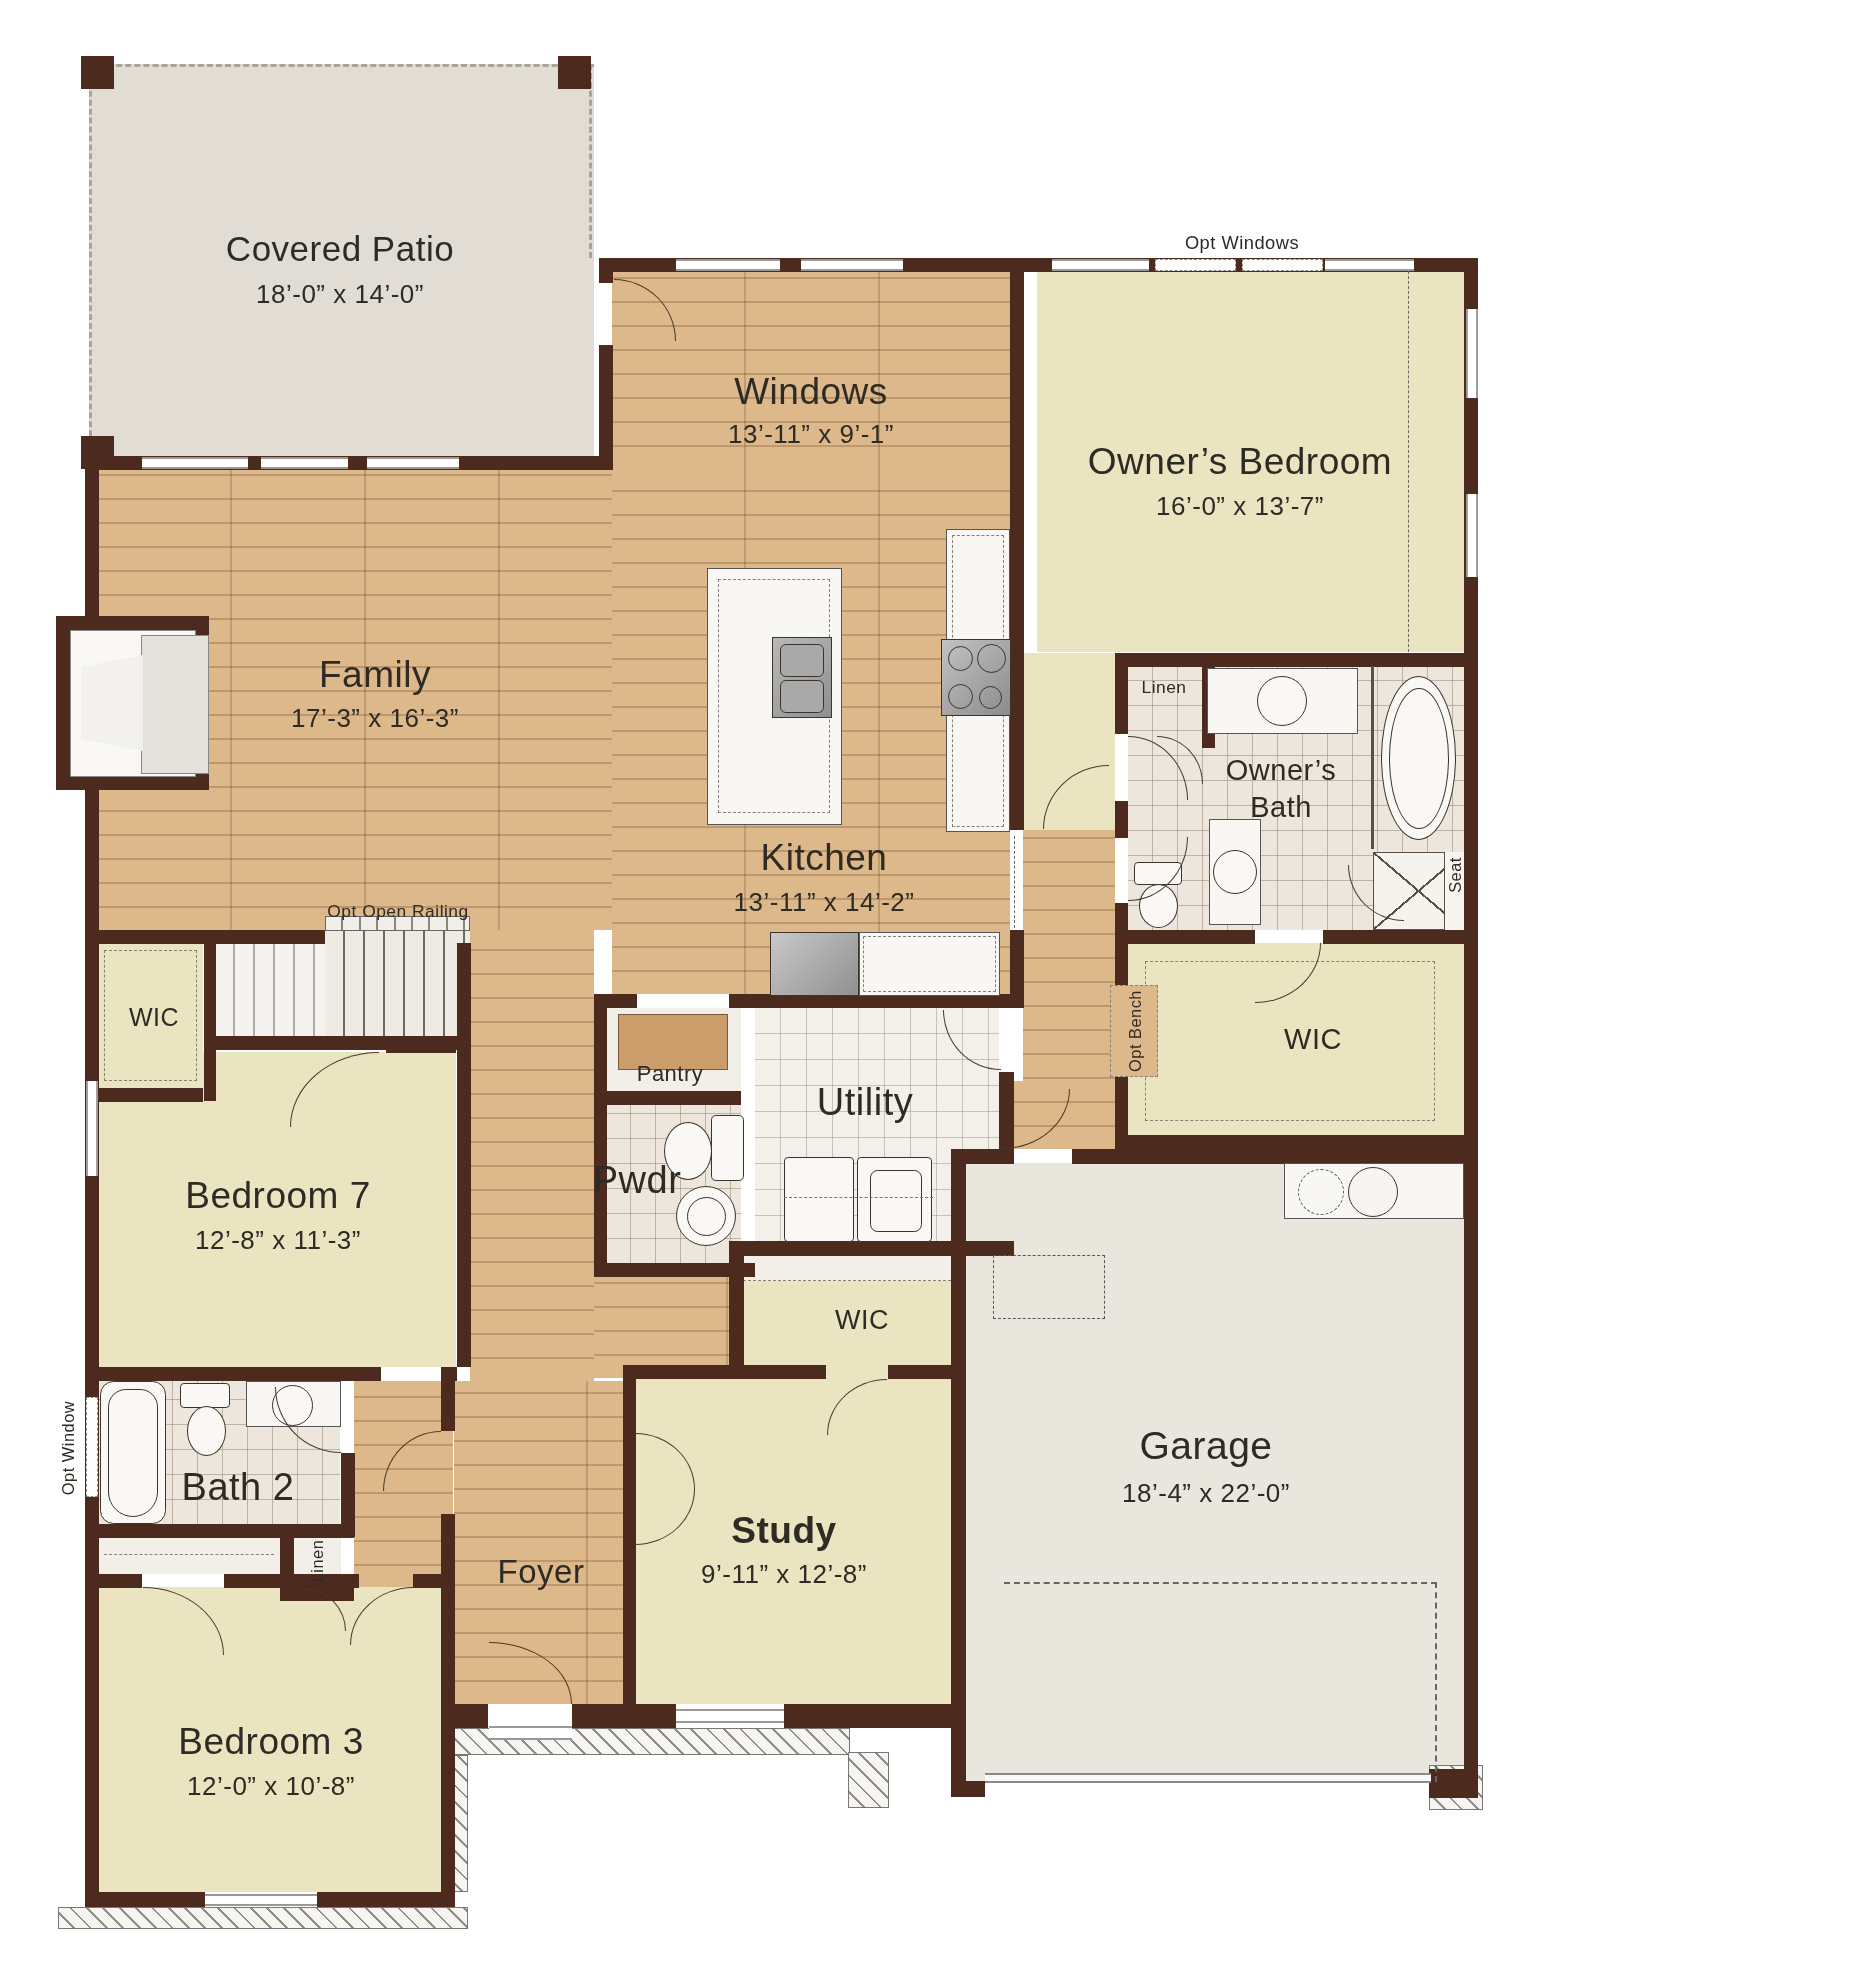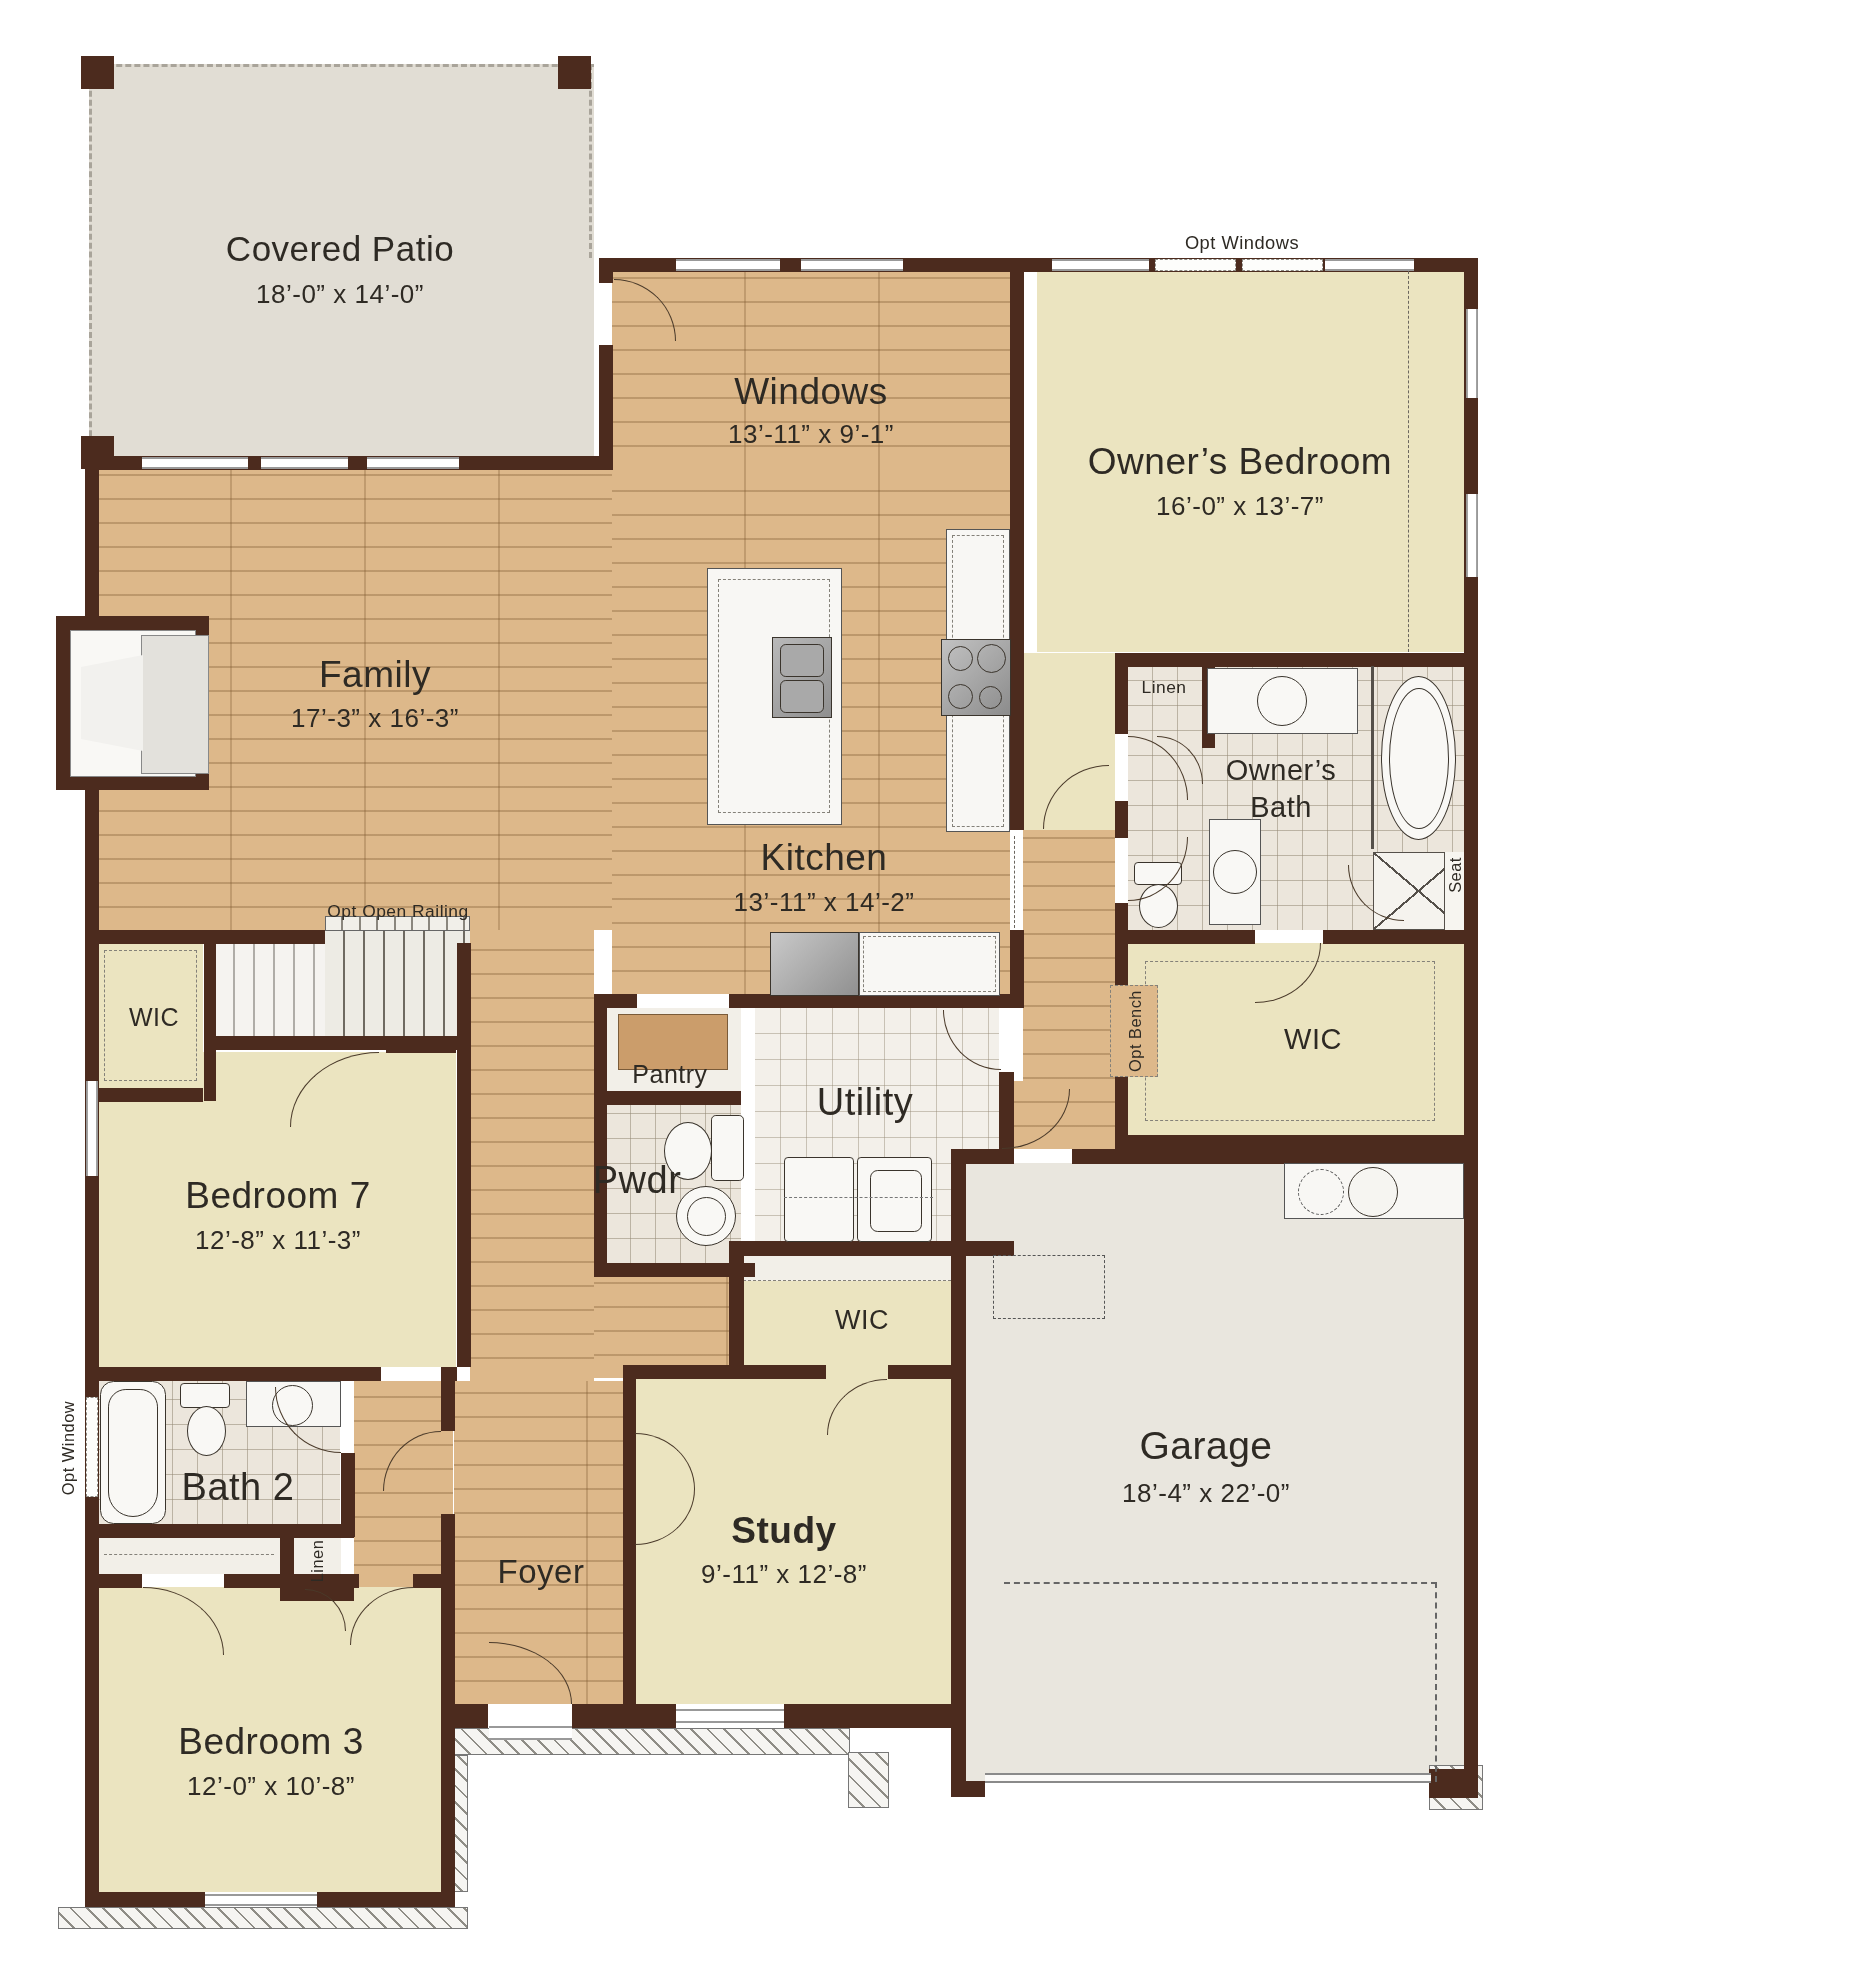--- a/index.html
+++ b/index.html
@@ -291,21 +291,21 @@
   <div class="lbl" style="left:1281px;top:770px;font-size:29px;">Owner’s</div>
   <div class="lbl" style="left:1281px;top:807px;font-size:29px;">Bath</div>
 
   <div class="lbl sm" style="left:1164px;top:687px;font-size:17.4px;">Linen</div>
   <div class="lbl v sm" style="left:1455px;top:875px;font-size:16.4px;">Seat</div>
 
   <div class="lbl" style="left:1313px;top:1039px;font-size:29px;">WIC</div>
   <div class="lbl v sm" style="left:1135px;top:1031px;font-size:16.4px;">Opt Bench</div>
 
   <div class="lbl mid" style="left:865px;top:1102px;">Utility</div>
-  <div class="lbl sm" style="left:670px;top:1074px;font-size:25px;">Pantry</div>
+  <div class="lbl sm" style="left:670px;top:1074px;font-size:22px;">Pantry</div>
   <div class="lbl mid" style="left:637px;top:1180px;">Pwdr</div>
   <div class="lbl" style="left:862px;top:1320px;font-size:27px;">WIC</div>
 
   <div class="lbl sm" style="left:398px;top:911px;font-size:17.4px;">Opt Open Railing</div>
   <div class="lbl" style="left:154px;top:1017px;font-size:25px;">WIC</div>
 
   <div class="lbl name" style="left:278px;top:1196px;">Bedroom 7</div>
   <div class="lbl dims" style="left:278px;top:1240px;">12’-8” x 11’-3”</div>
 
   <div class="lbl mid" style="left:238px;top:1487px;">Bath 2</div>

